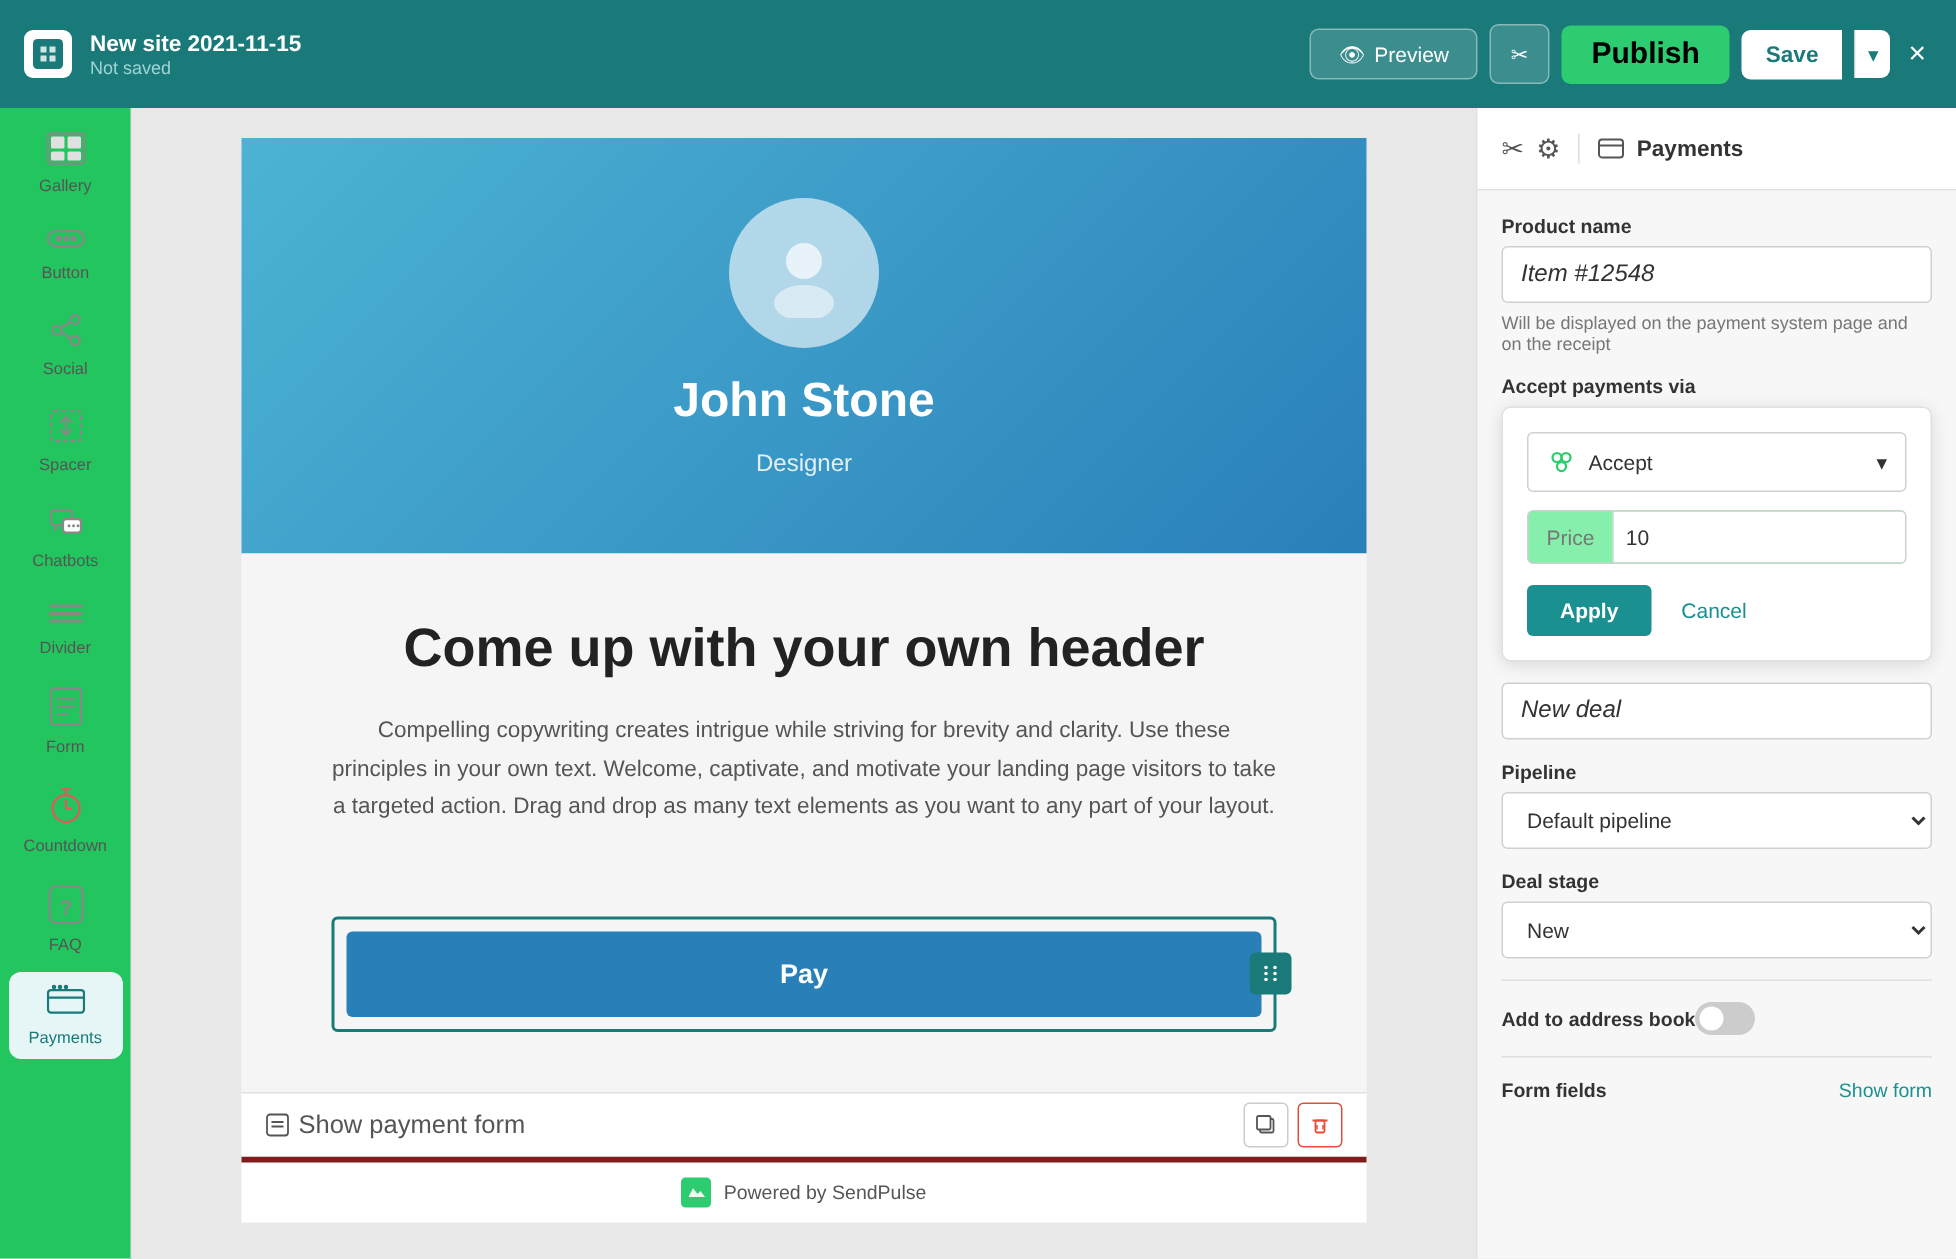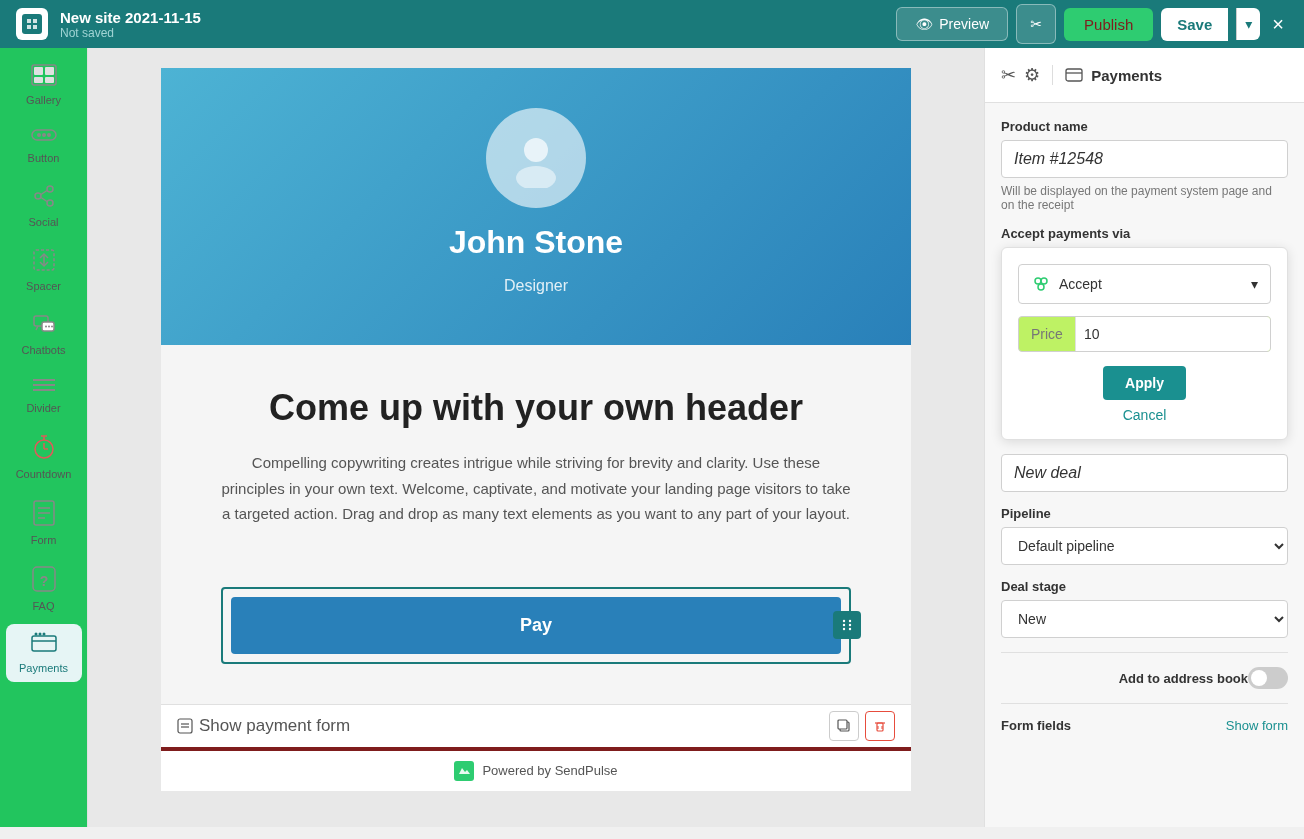--- a/index.html
+++ b/index.html
@@ -1,40 +1,40 @@
 <!DOCTYPE html>
 <html><head>
   <meta charset="utf-8">
   <style>
     * { box-sizing: border-box; margin: 0; padding: 0; }
     body { font-family: -apple-system, BlinkMacSystemFont, 'Segoe UI', sans-serif; background: #f0f0f0; overflow: hidden; width: 1304px; height: 839px; }
 
     
     .topbar {
       display: flex; align-items: center; justify-content: space-between;
-      background: #1a7a7a; height: 48px; padding: 0 16px; position: relative; z-index: 100;
+      background: #1a7a7a; height: 72px; padding: 0 16px; position: relative; z-index: 100;
     }
     .topbar-left { display: flex; align-items: center; gap: 12px; }
     .topbar-logo { width: 32px; height: 32px; background: white; border-radius: 6px; display: flex; align-items: center; justify-content: center; }
     .topbar-logo-inner { width: 20px; height: 20px; background: #1a7a7a; border-radius: 3px; display: flex; align-items: center; justify-content: center; }
     .site-title { color: white; font-size: 15px; font-weight: 600; }
     .site-status { color: #a0d4d4; font-size: 12px; }
     .topbar-right { display: flex; align-items: center; gap: 8px; }
     .btn-preview {
       background: rgba(255,255,255,0.15); color: white; border: 1.5px solid rgba(255,255,255,0.4);
       border-radius: 6px; padding: 8px 18px; font-size: 14px; cursor: pointer; display: flex; align-items: center; gap: 6px;
     }
     .btn-icon-teal {
       background: rgba(255,255,255,0.15); color: white; border: 1.5px solid rgba(255,255,255,0.4);
       border-radius: 6px; padding: 8px 10px; font-size: 14px; cursor: pointer; width: 40px; height: 40px;
       display: flex; align-items: center; justify-content: center;
     }
     .btn-publish {
-      background: #2ecc71; color: #7f1d1d; border: none; border-radius: 6px;
-      padding: 8px 20px; font-size: 15px; font-weight: 400; cursor: pointer;
+      background: #2ecc71; color: #000000; border: none; border-radius: 6px;
+      padding: 8px 20px; font-size: 20px; font-weight: 700; cursor: pointer;
     }
     .btn-save {
       background: white; color: #1a7a7a; border: none; border-radius: 6px 0 0 6px;
       padding: 8px 16px; font-size: 15px; font-weight: 600; cursor: pointer;
     }
     .btn-save-arrow {
       background: white; color: #1a7a7a; border: none; border-left: 1px solid #ccc;
       border-radius: 0 6px 6px 0; padding: 8px 8px; font-size: 14px; cursor: pointer;
     }
     .btn-close {
@@ -149,34 +149,34 @@
       background: white; border: 1px solid #e0e0e0; border-radius: 6px;
       padding: 16px; box-shadow: 0 2px 12px rgba(0,0,0,0.12); position: relative;
     }
     .fondy-select {
       display: flex; align-items: center; gap: 8px;
       border: 1px solid #d0d0d0; border-radius: 4px; padding: 9px 12px;
       font-size: 14px; background: white; color: #333; cursor: pointer;
       justify-content: space-between; width: 100%;
     }
     .fondy-select-left { display: flex; align-items: center; gap: 8px; }
-    .price-row { display: flex; align-items: center; border: 1px solid #d0d0d0; border-radius: 4px; background: #bef264; overflow: hidden; }
+    .price-row { display: flex; align-items: center; border: 1px solid #d0d0d0; border-radius: 4px; background: #86efac; overflow: hidden; }
     .price-label { padding: 9px 12px; color: #777; font-size: 14px; border-right: 1px solid #e0e0e0; }
     .price-input { flex: 1; border: none; outline: none; padding: 9px 8px; font-size: 14px; color: #333; }
-    .popup-actions { display: flex; align-items: center; gap: 7px; flex-direction: column; }
+    .popup-actions { display: flex; gap: 20px; }
     .btn-apply {
       background: #1a9090; color: white; border: none; border-radius: 4px;
       padding: 9px 22px; font-size: 14px; font-weight: 600; cursor: pointer;
     }
     .btn-cancel { color: #1a9090; background: none; border: none; font-size: 14px; cursor: pointer; text-decoration: none; }
 
     .section-divider { height: 1px; background: #e0e0e0; }
 
     
-    .toggle-row { display: flex; align-items: center; justify-content: flex-end; }
+    .toggle-row { display: flex; align-items: center; justify-content: flex-start; }
     .toggle {
       width: 40px; height: 22px; border-radius: 11px; background: #ccc; position: relative; cursor: pointer; transition: background 0.2s;
     }
     .toggle.off { background: #ccc; }
     .toggle-knob {
       position: absolute; top: 3px; left: 3px; width: 16px; height: 16px;
       background: white; border-radius: 50%; transition: left 0.2s;
     }
 
     .form-fields-row { display: flex; align-items: center; justify-content: space-between; }
@@ -283,40 +283,40 @@
         <svg width="26" height="18" viewBox="0 0 26 18" fill="none">
           <line x1="2" y1="4" x2="24" y2="4" stroke="#888" stroke-width="2"></line>
           <line x1="2" y1="9" x2="24" y2="9" stroke="#888" stroke-width="2"></line>
           <line x1="2" y1="14" x2="24" y2="14" stroke="#888" stroke-width="2"></line>
         </svg>
       </div>
       <span class="label">Divider</span>
     </div>
     <div class="sidebar-item">
       <div class="icon">
+        <svg width="22" height="26" viewBox="0 0 22 26" fill="none">
+          <rect x="1" y="1" width="20" height="24" rx="2" stroke="#888" stroke-width="1.5" fill="none"></rect>
+          <line x1="5" y1="8" x2="17" y2="8" stroke="#888" stroke-width="1.5"></line>
+          <line x1="5" y1="13" x2="17" y2="13" stroke="#888" stroke-width="1.5"></line>
+          <line x1="5" y1="18" x2="12" y2="18" stroke="#888" stroke-width="1.5"></line>
+        </svg>
+      </div>
+      <span class="label">Form</span>
+    </div>
+    <div class="sidebar-item">
+      <div class="icon">
         <svg width="24" height="26" viewBox="0 0 24 26" fill="none">
           <circle cx="12" cy="15" r="9" stroke="#e05a5a" stroke-width="1.5" fill="none"></circle>
           <line x1="12" y1="15" x2="12" y2="9" stroke="#e05a5a" stroke-width="1.5"></line>
           <line x1="12" y1="15" x2="16" y2="15" stroke="#e05a5a" stroke-width="1.5"></line>
           <line x1="9" y1="2" x2="15" y2="2" stroke="#e05a5a" stroke-width="1.5"></line>
           <line x1="12" y1="2" x2="12" y2="6" stroke="#e05a5a" stroke-width="1.5"></line>
         </svg>
       </div>
       <span class="label">Countdown</span>
-    </div>
-    <div class="sidebar-item">
-      <div class="icon">
-        <svg width="22" height="26" viewBox="0 0 22 26" fill="none">
-          <rect x="1" y="1" width="20" height="24" rx="2" stroke="#888" stroke-width="1.5" fill="none"></rect>
-          <line x1="5" y1="8" x2="17" y2="8" stroke="#888" stroke-width="1.5"></line>
-          <line x1="5" y1="13" x2="17" y2="13" stroke="#888" stroke-width="1.5"></line>
-          <line x1="5" y1="18" x2="12" y2="18" stroke="#888" stroke-width="1.5"></line>
-        </svg>
-      </div>
-      <span class="label">Form</span>
     </div>
     <div class="sidebar-item">
       <div class="icon">
         <svg width="24" height="26" viewBox="0 0 24 26" fill="none">
           <rect x="1" y="1" width="22" height="24" rx="4" stroke="#888" stroke-width="1.5" fill="none"></rect>
           <text x="12" y="20" text-anchor="middle" font-size="14" fill="#888" font-weight="bold">?</text>
         </svg>
       </div>
       <span class="label">FAQ</span>
     </div>

